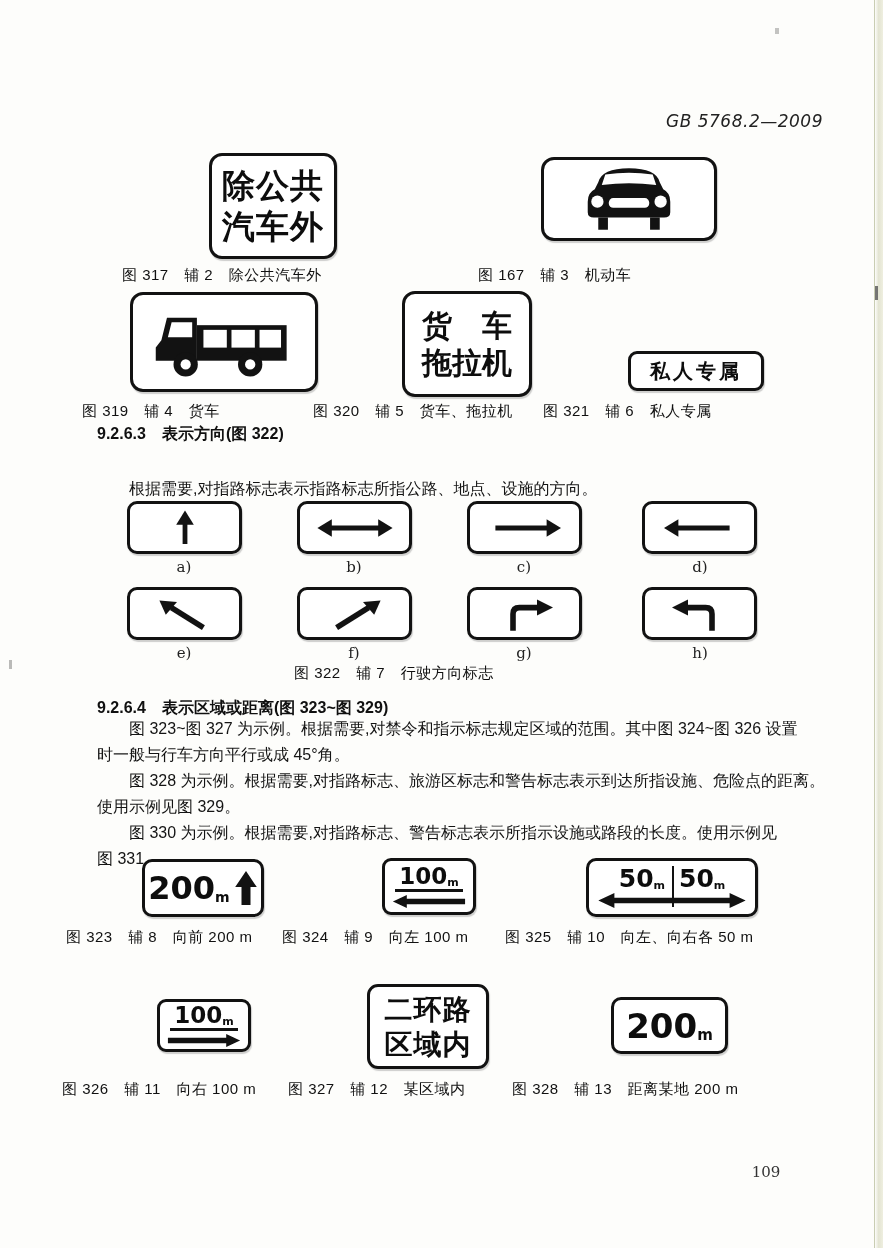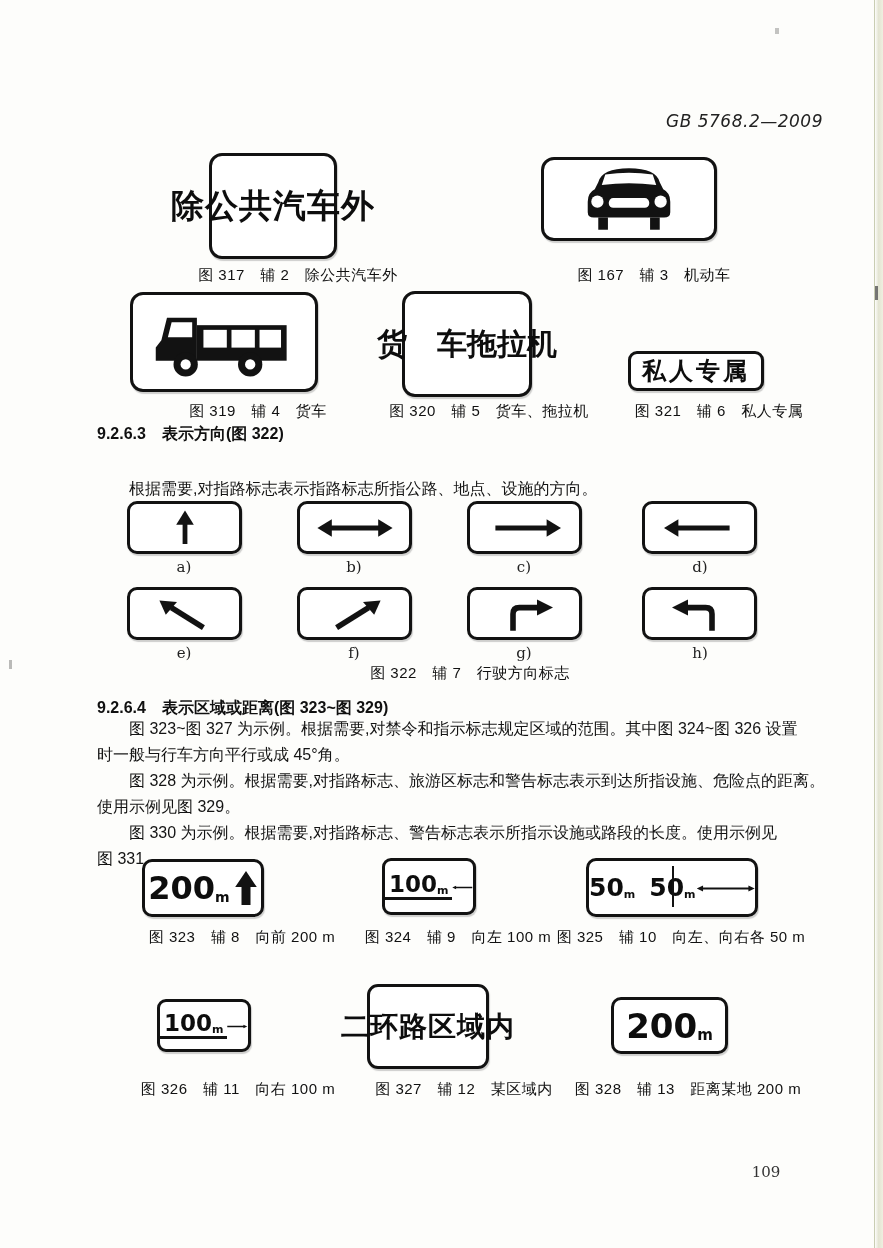--- a/index.html
+++ b/index.html
@@ -10,30 +10,30 @@
              background:linear-gradient(to right,rgba(0,0,0,0) 0,#e3e4d2 45%,#efefe0 100%);
              border-left:1px solid #c9cdb2;}
   .scan-dash{position:absolute;background:#555;opacity:.8;}
   
   .gb-code{position:absolute;left:666px;top:111px;font-size:17px;letter-spacing:.5px;
            font-family:"DejaVu Sans",sans-serif;color:#222;font-style:italic;}
   .page-num{position:absolute;left:741px;top:1163px;width:50px;text-align:center;
             font-size:15px;font-family:"DejaVu Serif",serif;color:#333;}
   
   .sign{position:absolute;background:#fff;border:3px solid #121212;border-radius:13px;
-        box-shadow:1px 2px 1px rgba(120,120,120,.35);display:flex;flex-direction:row;
+        box-shadow:1px 2px 1px rgba(120,120,120,.35);display:flex;flex-direction:column;
         align-items:center;justify-content:center;box-sizing:border-box;}
   .sign .cjk{font-weight:700;color:#0d0d0d;white-space:nowrap;line-height:1.25;}
   .s317 .cjk{font-size:33px;letter-spacing:1px;}
   .s320 .cjk{font-size:30px;}
-  .s321 .cjk{font-size:24px;letter-spacing:3px;}
+  .s321 .cjk{font-size:20px;letter-spacing:3px;}
   .s327 .cjk{font-size:28px;letter-spacing:1px;}
   
-  .cap{position:absolute;width:300px;text-align:center;font-size:15px;color:#111;
-       white-space:nowrap;letter-spacing:.5px;margin-left:26px;}
+  .cap{position:absolute;width:300px;font-size:15px;color:#111;
+       white-space:nowrap;letter-spacing:.5px;}
   .sub-label{position:absolute;width:60px;text-align:center;font-size:15px;
              font-family:"DejaVu Serif",serif;color:#222;}
   
   .heading{position:absolute;left:97px;font-size:16px;font-weight:700;white-space:nowrap;color:#101010;}
   .bodyline{position:absolute;left:97px;width:700px;font-size:16px;line-height:26px;
             color:#141414;white-space:nowrap;}
   .indent{text-indent:2em;}
   
   .arrow-sign{position:absolute;width:115px;height:53px;background:#fff;border:3px solid #121212;
               border-radius:10px;box-shadow:1px 2px 1px rgba(120,120,120,.35);

